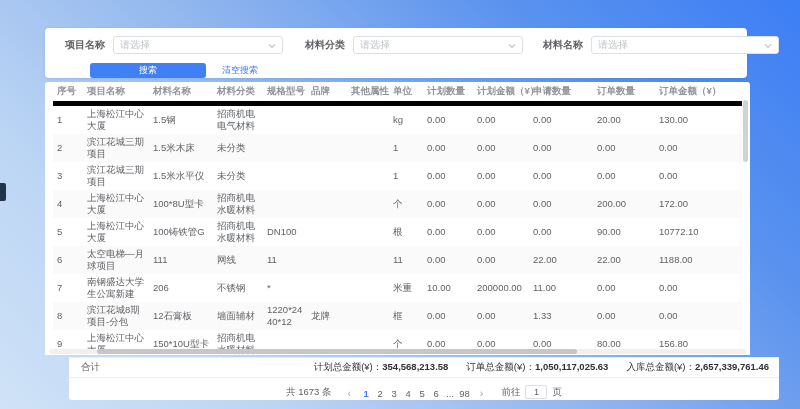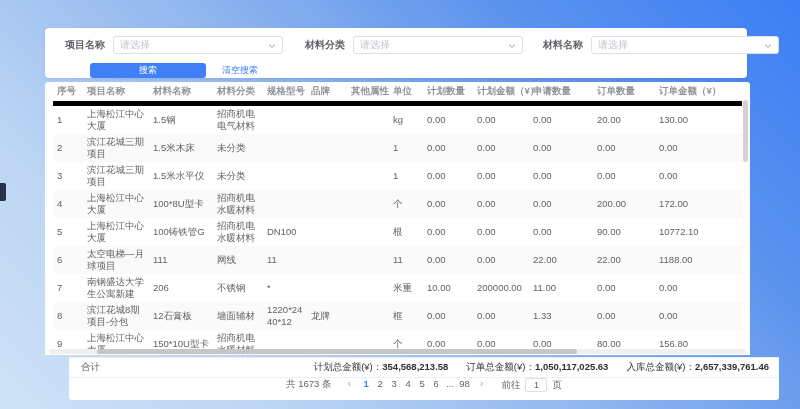--- a/index.html
+++ b/index.html
@@ -93,21 +93,21 @@
   .summary-row {
     height:21px; display:flex; align-items:center;
     border-top:1px solid #ebeef5; border-bottom:1px solid #ebeef5;
     padding:0 10px 0 12px; font-size:9.5px;
   }
   .summary-label { color:#606266; }
   .summary-items { margin-left:auto; display:flex; gap:18px; }
   .summary-item { white-space:nowrap; color:#303133; }
   .summary-item b { font-weight:bold; }
   .pagination {
-    height:21px; display:flex; align-items:flex-start; justify-content:center;
+    height:21px; display:flex; align-items:flex-end; justify-content:center;
     font-size:9.5px; color:#606266; gap:4px;
   }
   .page-total { margin-right:8px; }
   .page-arrow { color:#a9adb3; padding:0 4px; cursor:pointer; font-size:11px; line-height:1; }
   .page-num { min-width:14px; text-align:center; cursor:pointer; padding:0 2px; }
   .page-num.active { color:#4080f7; font-weight:bold; }
   .goto-wrap { margin-left:10px; display:flex; align-items:center; gap:5px; }
   .goto-input {
     width:22px; height:14px; border:1px solid #dcdfe6; border-radius:2px;
     font-size:9px; text-align:center; color:#606266; font-family:inherit;

